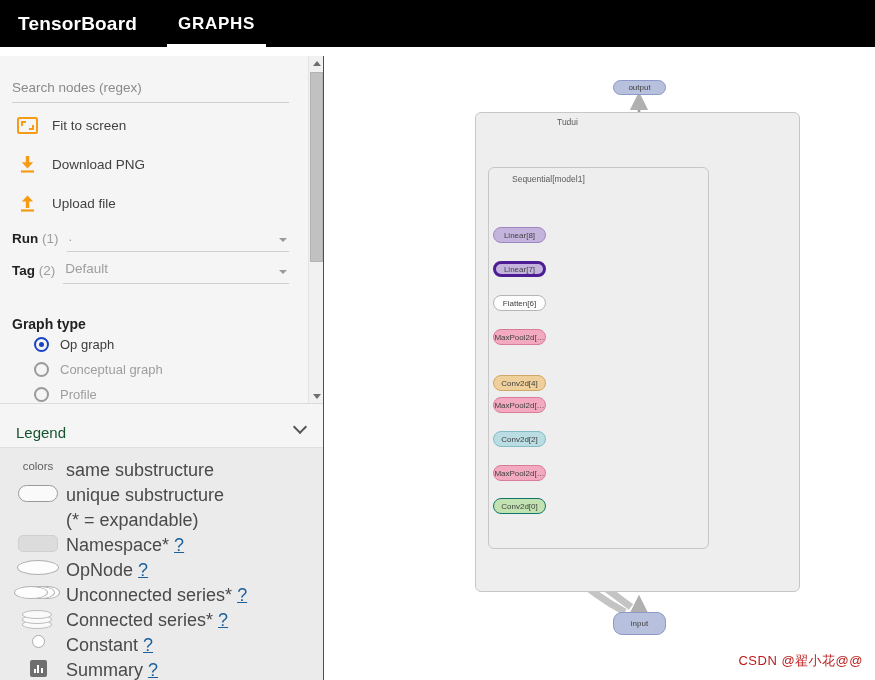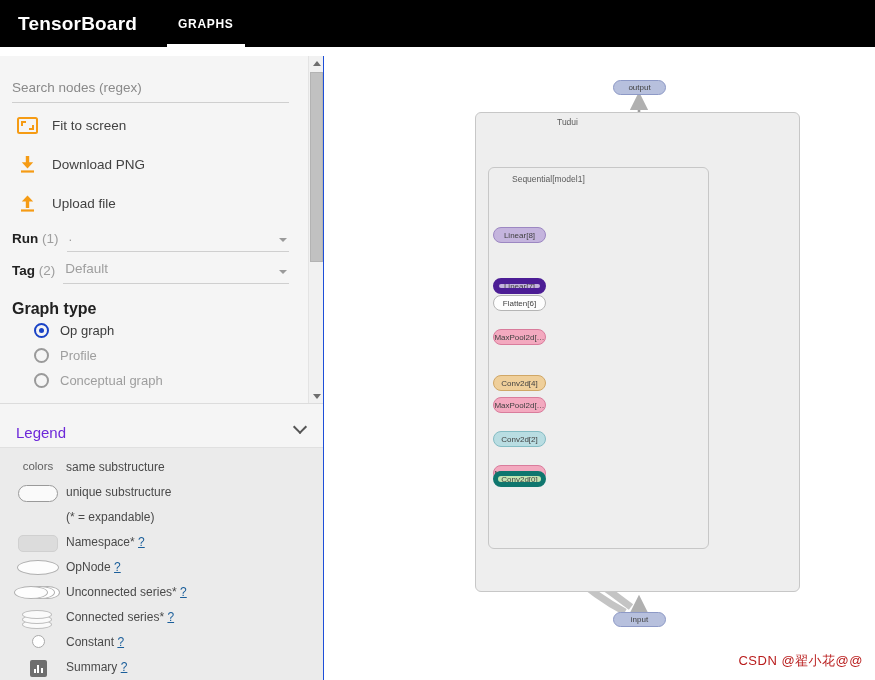--- a/index.html
+++ b/index.html
@@ -24,21 +24,21 @@
     color: #ffffff;
     font-size: 19px; font-weight: bold;
     letter-spacing: 0.2px;
     white-space: nowrap;
   }
   .tabs { display: flex; align-items: stretch; }
   .tab {
     position: relative;
     display: flex; align-items: center;
     padding: 0 19px;
-    color: #ffffff; font-size: 12px; font-weight: bold;
+    color: #ffffff; font-size: 17px; font-weight: bold;
     letter-spacing: 0.7px;
     cursor: pointer;
   }
   .tab.active::after {
     content: "";
     position: absolute; left: 8px; right: 8px; bottom: 0;
     height: 3px; background: #ffffff;
   }
 
   
@@ -98,21 +98,21 @@
   }
   .select-val { font-size: 13.5px; color: #9e9e9e; min-height: 16px; line-height: 16px; }
   .select-box .caret {
     position: absolute; right: 2px; bottom: 9px;
     width: 0; height: 0;
     border-left: 4px solid transparent;
     border-right: 4px solid transparent;
     border-top: 4px solid #9a9a9a;
   }
 
-  .gt-title { font-size: 16px; color: #212121; font-weight: bold; margin-top: 16px; }
+  .gt-title { font-size: 14px; color: #212121; font-weight: bold; margin-top: 32px; }
   .radio-row {
     display: flex; align-items: center;
     height: 25px; margin-left: 22px; cursor: pointer;
   }
   .radio {
     width: 15px; height: 15px; border-radius: 50%;
     border: 2px solid #9a9a9a; margin-right: 11px;
     flex: 0 0 15px; position: relative; background: transparent;
   }
   .radio.checked { border-color: #1a43c6; }
@@ -145,37 +145,37 @@
     background: #c1c1c1; border: 1px solid #b3b3b3;
   }
 
   
   .legend-header {
     display: flex; align-items: center; justify-content: space-between;
     height: 44px; padding: 0 16px;
     background: #f5f5f5; border-bottom: 1px solid #e0e0e0;
     cursor: pointer;
   }
-  .legend-title { font-size: 15px; color: #6d28d9; margin-top: 13px; }
+  .legend-title { font-size: 15px; color: #14532d; margin-top: 13px; }
   .chev { width: 13px; height: 8px; position: relative; }
   .chev::after {
     content: ""; position: absolute; left: 1px; top: 0;
     width: 8px; height: 8px;
     border-right: 2px solid #555; border-bottom: 2px solid #555;
     transform: rotate(45deg);
   }
 
   .legend-body { padding: 12px 0 0 0; background: #ebebeb; height: 241px; overflow: hidden; }
   .lg-row { display: flex; align-items: flex-start; min-height: 25px; padding: 0 10px; }
   .lg-sym {
     width: 56px; flex: 0 0 56px;
     display: flex; align-items: center; justify-content: center;
     font-size: 11.5px; color: #616161;
   }
-  .lg-txt { font-size: 12px; color: #4a4a4a; }
+  .lg-txt { font-size: 18px; color: #4a4a4a; }
   .lg-txt .q { color: #1a5e9a; text-decoration: underline; cursor: pointer; }
 
   .sh-rounded-out { width: 40px; height: 17px; border-radius: 9px; border: 1.6px solid #9a9a9a; background: #fafafa; }
   .sh-rounded-fill { width: 40px; height: 17px; border-radius: 5px; border: 1px solid #d0d0d0; background: #dcdcdc; }
   .sh-ellipse { width: 42px; height: 15px; border-radius: 50%; border: 1.4px solid #b0b0b0; background: #fdfdfd; }
   .sh-series { position: relative; width: 48px; height: 16px; }
   .sh-series span { position: absolute; top: 1px; border-radius: 50%; border: 1.4px solid #b0b0b0; background: #fdfdfd; }
   .sh-series .s1 { left: 0; width: 34px; height: 13px; z-index: 3; }
   .sh-series .s2 { left: 11px; width: 30px; height: 13px; z-index: 2; background: #fff; }
   .sh-series .s3 { left: 21px; width: 25px; height: 13px; z-index: 1; background: #fff; }
@@ -298,25 +298,25 @@
       </div>
 
       <div class="gt-title">Graph type</div>
 
       <div class="radio-row">
         <span class="radio checked"></span>
         <span class="radio-label">Op graph</span>
       </div>
       <div class="radio-row">
         <span class="radio"></span>
-        <span class="radio-label disabled">Profile</span>
+        <span class="radio-label disabled">Conceptual graph</span>
       </div>
       <div class="radio-row">
         <span class="radio"></span>
-        <span class="radio-label disabled">Conceptual graph</span>
+        <span class="radio-label disabled">Profile</span>
       </div>
 
       <div class="sb-track">
         <div class="sb-arrow up">
             <i></i>
           </div>
         <div class="sb-thumb"></div>
         <div class="sb-arrow down">
             <i></i>
           </div>
@@ -457,28 +457,28 @@
 
     <div class="ns-box" style="left:150px; top:65px; width:325px; height:480px;"></div>
     <div class="ns-label" style="left:232px; top:70px;">Tudui</div>
 
     <div class="ns-box" style="left:163px; top:120px; width:221px; height:382px;"></div>
     <div class="ns-label" style="left:187px; top:127px;">Sequential[model1]</div>
 
     <div class="node" style="left:288px; top:33px; width:53px; height:15px; background:#b7c0dd; border:1px solid #8d99c6;">output</div>
 
     <div class="node" style="left:168px; top:180px; width:53px; height:16px; background:#c4b4dd; border:1px solid #9c87c2;">Linear[8]</div>
-    <div class="node" style="left:168px; top:231px; width:53px; height:16px; background:#c4b4dd; border:6px solid #4c1d95;">Linear[7]</div>
+    <div class="node" style="left:168px; top:214px; width:53px; height:16px; background:#c4b4dd; border:3px solid #4c1d95;">Linear[7]</div>
     <div class="node" style="left:168px; top:248px; width:53px; height:16px; background:#fdfdfd; border:1px solid #b5b5b5;">Flatten[6]</div>
     <div class="node" style="left:168px; top:282px; width:53px; height:16px; background:#f3a9bf; border:1px solid #d97c9c;">MaxPool2d[…</div>
     <div class="node" style="left:168px; top:316px; width:53px; height:16px; background:#efcf9a; border:1px solid #d0a766;margin-top:12px;">Conv2d[4]</div>
     <div class="node" style="left:168px; top:350px; width:53px; height:16px; background:#f3a9bf; border:1px solid #d97c9c;">MaxPool2d[…</div>
     <div class="node" style="left:168px; top:384px; width:53px; height:16px; background:#b9dde2; border:1px solid #84bcc4;">Conv2d[2]</div>
     <div class="node" style="left:168px; top:418px; width:53px; height:16px; background:#f3a9bf; border:1px solid #d97c9c;">MaxPool2d[…</div>
-    <div class="node" style="left:168px; top:424px; width:53px; height:16px; background:#c2e3b1; border:5px solid #0f766e;">Conv2d[0]</div>
-
-    <div class="node" style="left:288px; top:565px; width:53px; height:15px; background:#b7c0dd; border:1px solid #8d99c6;">input</div>
+    <div class="node" style="left:168px; top:451px; width:53px; height:16px; background:#c2e3b1; border:1px solid #0f766e;">Conv2d[0]</div>
+
+    <div class="node" style="left:288px; top:565px; width:53px; height:23px; background:#b7c0dd; border:1px solid #8d99c6;">input</div>
 
   </div>
 
   <div class="watermark">CSDN @翟小花@@</div>
 
 </div>
 
 </body></html>

